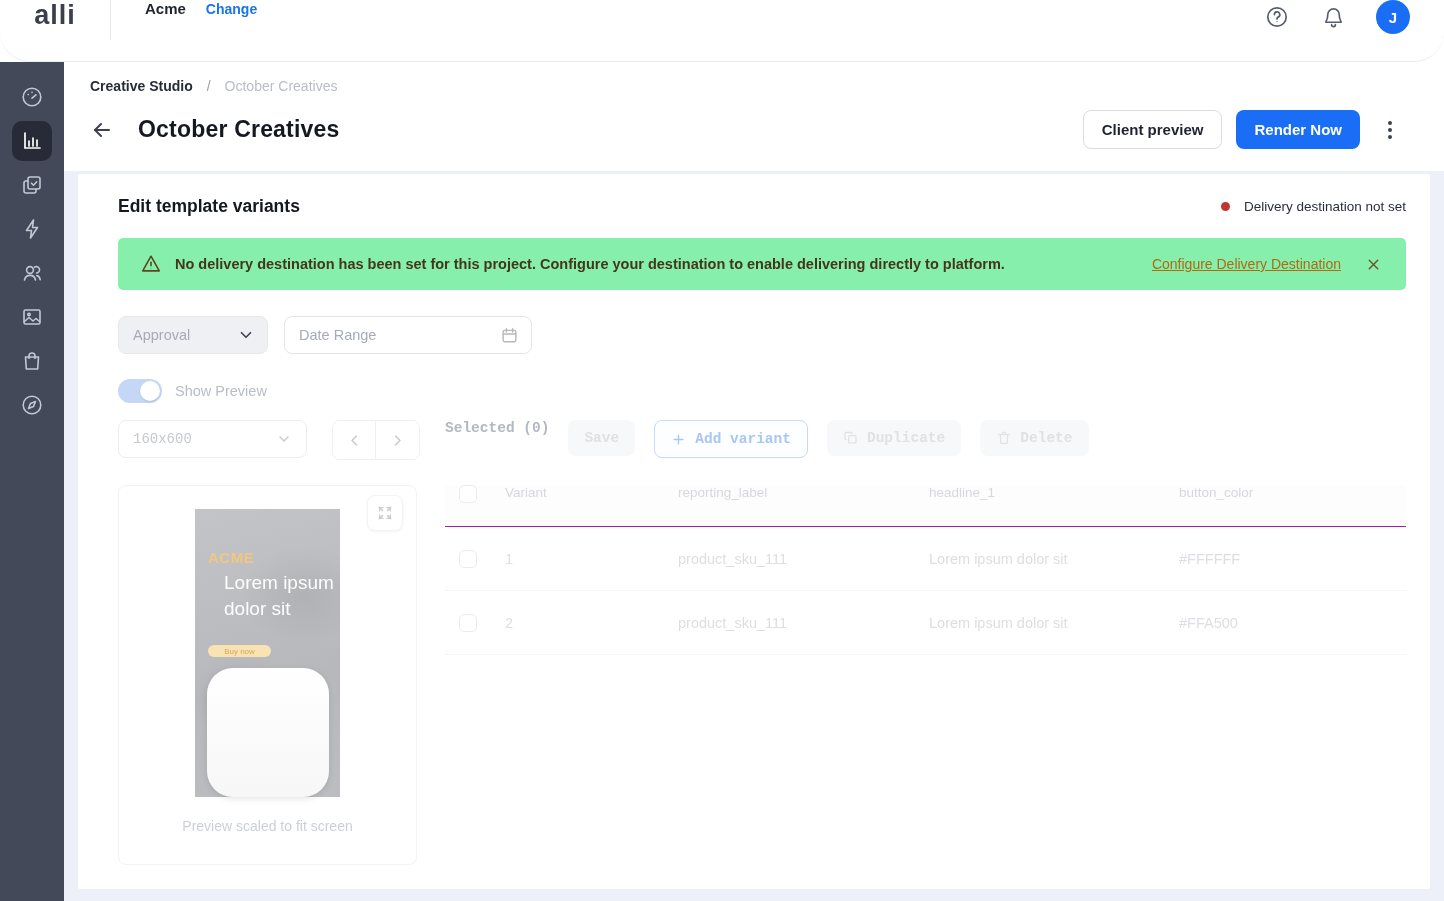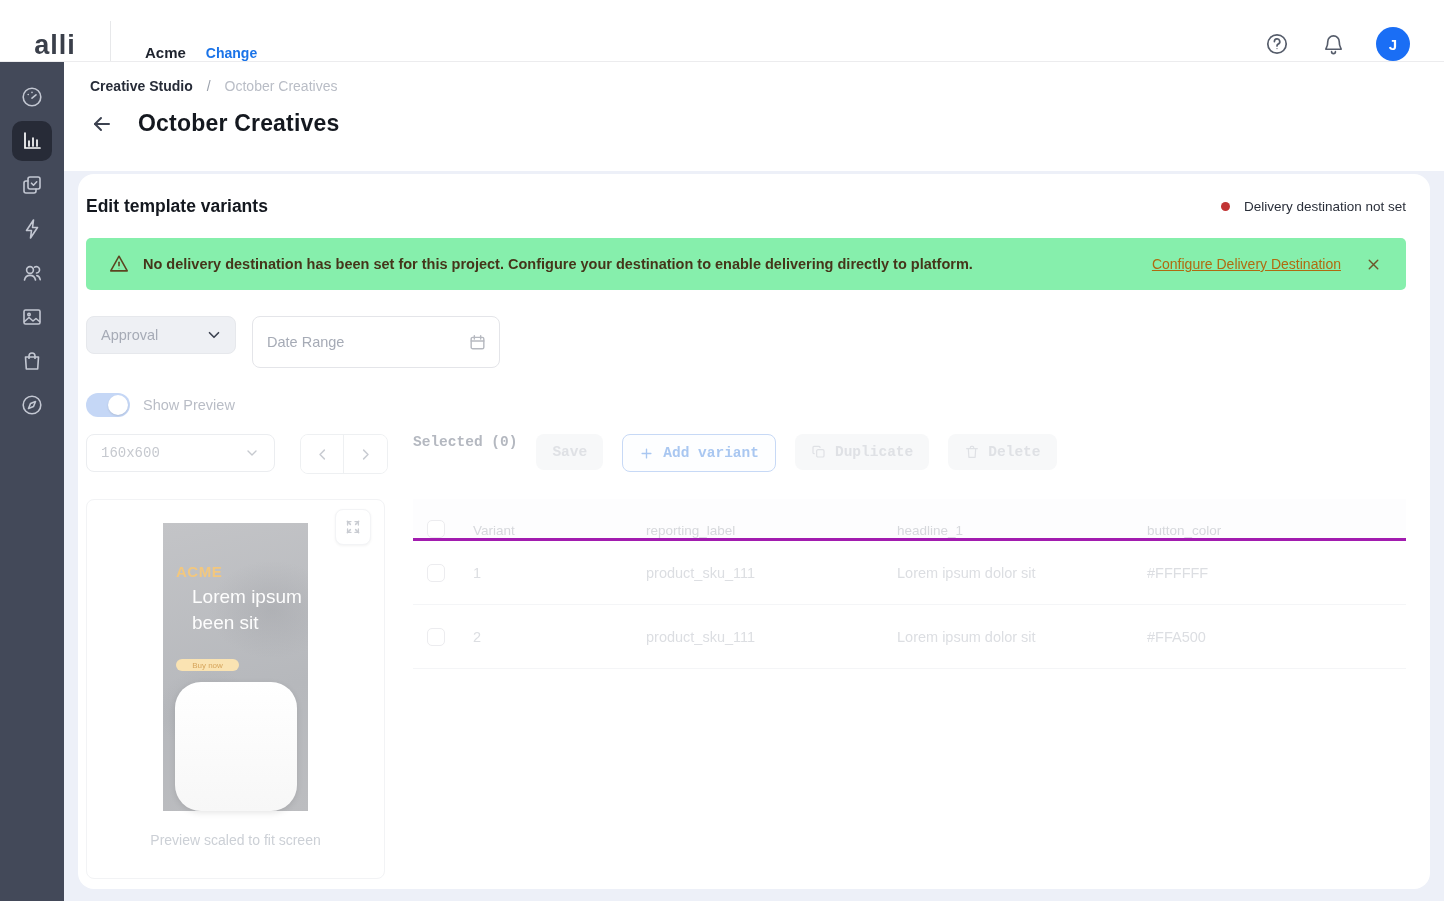--- a/index.html
+++ b/index.html
@@ -1,21 +1,21 @@
 <!DOCTYPE html>
 <html><head>
 <meta charset="utf-8">
 <style>
   * { margin:0; padding:0; box-sizing:border-box; }
   html,body { width:1444px; height:901px; overflow:hidden; }
   body { font-family:"Liberation Sans", sans-serif; background:#ffffff; position:relative; }
 
   
   .topbar { position:absolute; left:0; top:0; width:1444px; height:62px; background:#fff;
-            border-bottom:1px solid #ececee; display:flex; align-items:flex-end; z-index:5; }
+            border-bottom:1px solid #ececee; display:flex; align-items:flex-start; z-index:5;border-radius:30px; }
   .logo { width:110px; text-align:center; font-size:27px; font-weight:700; color:#3a3f4a; letter-spacing:1px; }
   .topbar-divider { width:1px; height:40px; background:#e7e8ea; }
   .account-wrap { display:flex; align-items:center; gap:20px; margin-left:34px; }
   .account-name { font-size:15px; font-weight:700; color:#1e232e; }
   .change-link { font-size:14px; font-weight:700; color:#1a73e8; cursor:pointer; }
   .topbar-right { margin-left:auto; display:flex; align-items:center; gap:30px; padding-right:34px; }
   .icon-btn { width:26px; height:26px; display:flex; align-items:center; justify-content:center; color:#565d6b; cursor:pointer; }
   .avatar { width:34px; height:34px; border-radius:50%; background:#1a6ef5; color:#fff; font-size:15px; font-weight:700;
             display:flex; align-items:center; justify-content:center; cursor:pointer; }
 
@@ -38,40 +38,40 @@
   .page-title { font-size:23px; font-weight:700; color:#14181f; letter-spacing:.2px; }
   .title-actions { margin-left:auto; display:flex; align-items:center; gap:14px; }
   .btn-outline { background:#fff; border:1px solid #dadce2; border-radius:8px; padding:10px 18px;
                  font-size:15px; font-weight:700; color:#1d2330; cursor:pointer; font-family:inherit; }
   .btn-primary { background:#1a6ef5; border:none; border-radius:8px; padding:11px 18px;
                  font-size:15px; font-weight:700; color:#ffffff; cursor:pointer; font-family:inherit; }
   .kebab { color:#3c4250; cursor:pointer; padding:4px 6px; display:flex; }
 
   
   .content { background:#edf0f8; height:730px; padding:3px 14px 0 14px; }
-  .card { background:#fff; border-radius:16px; height:715px; padding:22px 24px 0 8px; }
+  .card { background:#fff; border-radius:2px; height:715px; padding:22px 24px 0 40px; }
   .card-head { display:flex; align-items:center; }
   .card-title { font-size:17.5px; font-weight:700; color:#14181f; }
   .status { margin-left:auto; display:flex; align-items:center; gap:14px; }
   .status-dot { width:9px; height:9px; border-radius:50%; }
   .status-text { font-size:13.5px; color:#2a2f3a; }
 
   .banner { margin-top:21px; background:#86efac; border-radius:5px; height:52px;
             display:flex; align-items:center; padding:0 24px 0 22px; }
   .banner-icon { color:#5c4420; display:flex; margin-right:13px; }
   .banner-msg { font-size:14.5px; font-weight:600; color:#45351a; }
   .banner-link { margin-left:auto; font-size:14px; font-weight:400; color:#b06a10; text-decoration:underline; cursor:pointer; white-space:nowrap; }
   .banner-close { margin-left:24px; color:#6e5529; cursor:pointer; display:flex; }
 
   .filters { margin-top:26px; display:flex; gap:16px; }
   .select-muted { width:150px; height:38px; background:#eef0f4; border:1px solid #e6e8ec; border-radius:8px;
                   display:flex; align-items:center; padding:0 12px 0 14px; cursor:pointer; }
   .select-muted .lbl { font-size:14.5px; color:#a6abb6; }
   .select-muted .chev { margin-left:auto; color:#3c4250; display:flex; }
-  .date-input { width:248px; height:52px; background:#fff; border:1px solid #e4e5e9; border-radius:8px;
+  .date-input { width:248px; height:38px; background:#fff; border:1px solid #e4e5e9; border-radius:8px;
                 display:flex; align-items:center; padding:0 12px 0 14px; cursor:text; }
   .date-input .ph { font-size:14.5px; color:#a6abb6; }
   .date-input .cal { margin-left:auto; color:#b6b9c0; display:flex; }
 
   .toggle-row { margin-top:25px; display:flex; align-items:center; gap:13px; }
   .toggle { width:44px; height:24px; border-radius:12px; background:#c5d7f6; position:relative; cursor:pointer; }
   .toggle .knob { position:absolute; right:2px; top:2px; width:20px; height:20px; border-radius:50%; background:#fff;
                   box-shadow:0 1px 2px rgba(0,0,0,.12); }
   .toggle-label { font-size:14.5px; color:#b9bdc6; }
 
@@ -109,21 +109,21 @@
   .ad-brand { margin:40px 0 4px 13px; font-size:15px; font-weight:700; color:#f2c77e; letter-spacing:.5px; }
   .ad-headline { margin-left:29px; font-size:19px; color:#fdfdfd; line-height:1.35; font-weight:400; }
   .ad-cta { margin:24px 0 0 13px; width:63px; height:17px; border-radius:9px; background:#fae3b2;
             display:flex; align-items:center; justify-content:center; font-size:8px; color:#d6a55c; }
   .ad-img { margin:11px auto 0 auto; width:122px; height:182px; border-radius:26px;
             background:linear-gradient(180deg,#ffffff, #f7f7f7); box-shadow:0 2px 6px rgba(0,0,0,.10); }
   .preview-caption { margin-top:auto; margin-bottom:30px; font-size:14px; color:#ccd0d6; }
 
   
   .table { flex:1; margin-left:28px; }
-  .t-head { display:flex; align-items:flex-end; height:42px; background:#fdfdfe; border-bottom:3px solid #a21caf; }
+  .t-head { display:flex; align-items:flex-start; height:42px; background:#fdfdfe; border-bottom:1px solid #a21caf; }
   .t-row { display:flex; align-items:center; height:64px; border-bottom:1px solid #f4f5f7; }
   .cb { width:18px; height:18px; border:1.5px solid #ececef; border-radius:5px; background:#fff; margin:0 28px 0 14px;
         flex:0 0 auto; cursor:pointer; }
   .col-variant { width:173px; }
   .col-reporting { width:251px; }
   .col-headline { width:250px; }
   .col-color { flex:1; }
   .t-head .cell { font-size:13.5px; color:#d6d8dc; }
   .t-row .cell { font-size:14.5px; color:#dcdee2; }
 
@@ -240,20 +240,31 @@
       <span class="crumb-current">October Creatives</span>
     </div>
     <div class="title-row">
       <span class="back-arrow">
         <svg width="24" height="24" viewBox="0 0 24 24" fill="none" stroke="currentColor" stroke-width="2" stroke-linecap="round" stroke-linejoin="round">
           <path d="M19 12H5"></path>
             <path d="M11 6l-6 6 6 6"></path>
         </svg>
       </span>
       <span class="page-title">October Creatives</span>
+      <span class="title-actions">
+        <button class="btn-outline">Client preview</button>
+        <button class="btn-primary">Render Now</button>
+        <span class="kebab">
+          <svg width="20" height="22" viewBox="0 0 20 22" fill="currentColor">
+            <circle cx="10" cy="4" r="2"></circle>
+              <circle cx="10" cy="11" r="2"></circle>
+              <circle cx="10" cy="18" r="2"></circle>
+          </svg>
+        </span>
+      </span>
     </div>
   </div>
 
   <div class="content">
     <div class="card">
 
       <div class="card-head">
         <span class="card-title">Edit template variants</span>
         <span class="status">
           <span class="status-dot" style="background:#c13434;"></span>
@@ -363,21 +374,21 @@
           <span class="expand-btn">
             <svg width="18" height="18" viewBox="0 0 24 24" fill="none" stroke="currentColor" stroke-width="2" stroke-linecap="round" stroke-linejoin="round">
               <path d="M9 4H4v5M15 4h5v5M9 20H4v-5M15 20h5v-5" transform="scale(0.9) translate(1.3,1.3)"></path>
               <path d="M4.5 4.5l4 4M19.5 4.5l-4 4M4.5 19.5l4-4M19.5 19.5l-4-4"></path>
             </svg>
           </span>
           <div class="ad">
             <div class="ad-brand">ACME</div>
             <div class="ad-headline">
               <div>Lorem ipsum</div>
-              <div>been sit</div>
+              <div>dolor sit</div>
             </div>
             <div class="ad-cta">Buy now</div>
             <div class="ad-img"></div>
           </div>
           <div class="preview-caption">Preview scaled to fit screen</div>
         </div>
 
         <div class="table">
           <div class="t-head">
             <span class="cb"></span>

